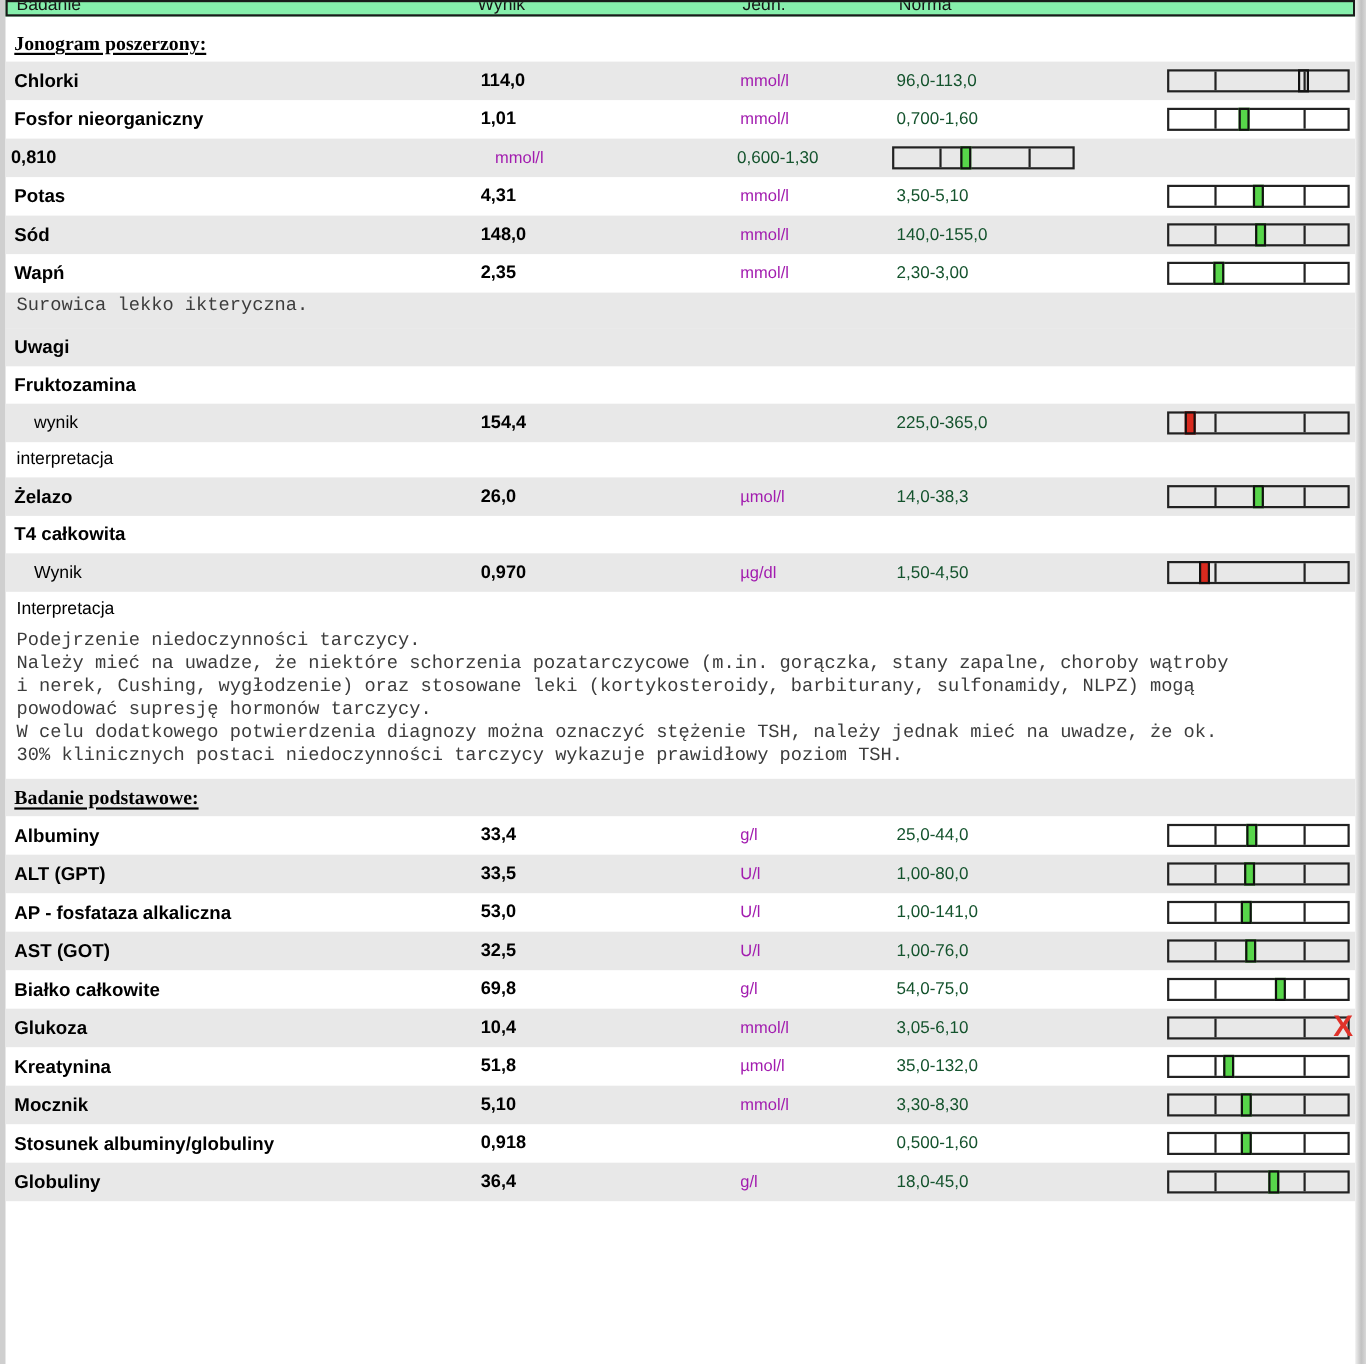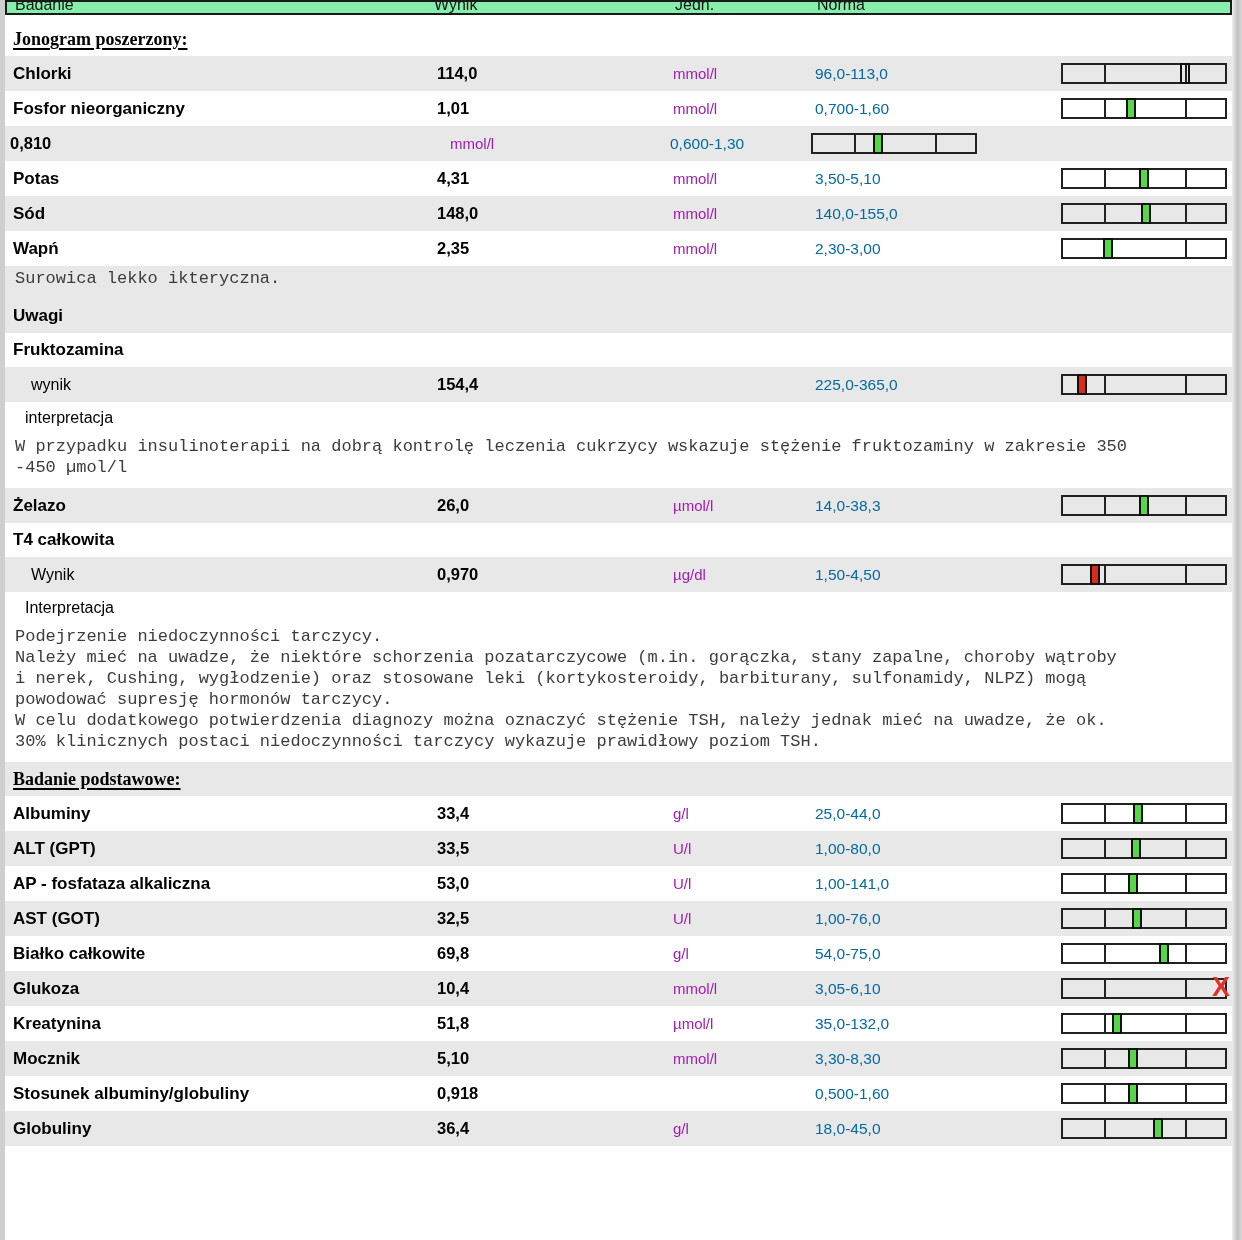--- a/index.html
+++ b/index.html
@@ -26,31 +26,31 @@
 
   
   .row{box-sizing:border-box;}
   .row.shade{background:#e8e8e8;}
   .section{height:34px;display:flex;align-items:center;padding-left:8px;}
   .section .t{font-weight:bold;font-size:18px;text-decoration:underline;
     text-decoration-thickness:2px;text-underline-offset:3px;font-family:Liberation Serif, serif;}
   .idx-0.section{height:41px;align-items:flex-end;padding-bottom:6px;}
   .subtitle{height:34px;display:flex;align-items:center;padding-left:8px;}
   .subtitle .t{font-weight:bold;font-size:17px;}
-  .label-row{height:32px;display:flex;align-items:center;padding-left:20px;font-size:16px;}
+  .label-row{height:32px;display:flex;align-items:center;padding-left:10px;font-size:16px;}
   .note{padding:2px 0 10px 10px;}
   .note pre{margin:0;font-family:"Liberation Mono","DejaVu Sans Mono",monospace;
     font-size:17px;line-height:21px;color:#3c3c3c;white-space:pre-wrap;}
 
   .result{height:35px;}
   .result .name{font-weight:bold;font-size:17px;padding-left:8px;}
   .result.sub .name{font-weight:normal;font-size:16px;padding-left:26px;}
   .result .value{font-weight:bold;font-size:16.5px;padding-left:5px;}
   .result .unit{font-size:15px;padding-left:18px;color:#a21caf;}
-  .result .norm{font-size:15.5px;padding-left:15px;color:#0369a1;}
+  .result .norm{font-size:15.5px;padding-left:15px;color:#14532d;}
 
   
   .barcell{position:relative;display:flex;align-items:center;padding-left:11px;height:35px;}
   .bar{position:relative;width:166px;height:21px;border:2px solid #222;box-sizing:border-box;background:transparent;}
   .bar .div{position:absolute;top:0;bottom:0;width:2px;background:#222;}
   .bar .d1{left:25%;}
   .bar .d2{left:75%;}
   .marker{position:absolute;top:-2px;bottom:-2px;width:10px;transform:translateX(-50%);
     border:2px solid #111;box-sizing:border-box;display:none;}
   .marker.in-range{display:block;background:var(--green,#57d64a);}
@@ -181,24 +181,20 @@
         <span class="div d1"></span>
         <span class="div d2"></span>
         <span class="marker below-range" style="left: 11.5%;"></span>
       </span>
 
     </span>
   </div>
       <div class="row label-row idx-11">
         <span>interpretacja</span>
       </div>
-      <div class="row note idx-12">
-        <pre>W przypadku insulinoterapii na dobrą kontrolę leczenia cukrzycy wskazuje stężenie fruktozaminy w zakresie 350
--450 µmol/l</pre>
-      </div>
       <div class="row result row-grid idx-13 shade">
     <span class="name">Żelazo</span>
     <span class="value">26,0</span>
     <span class="unit">µmol/l</span>
     <span class="norm">14,0-38,3</span>
     <span class="barcell">
       <span class="bar">
         <span class="div d1"></span>
         <span class="div d2"></span>
         <span class="marker in-range" style="left: 50%;"></span>

